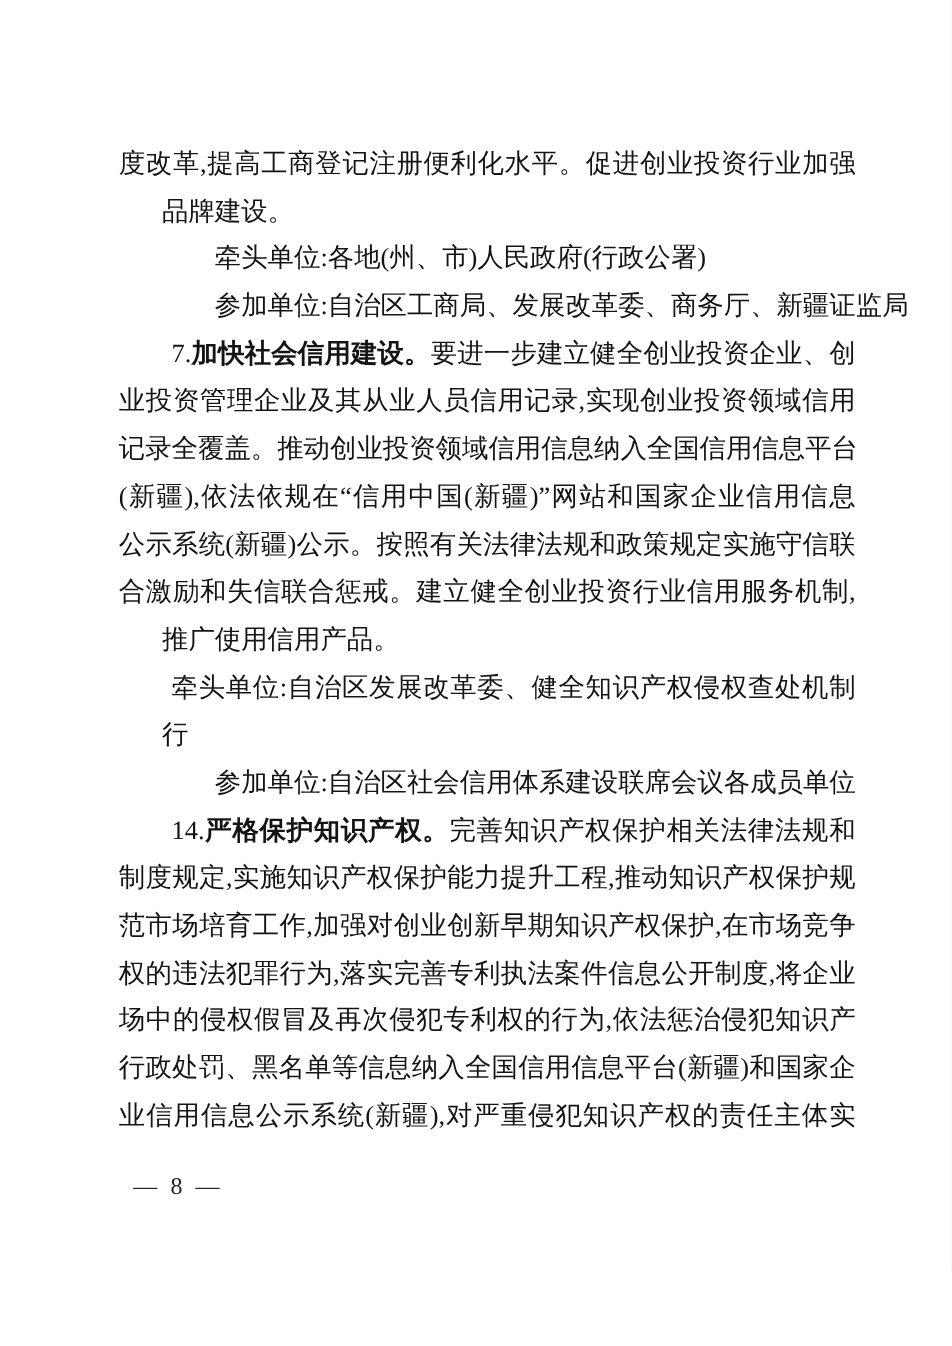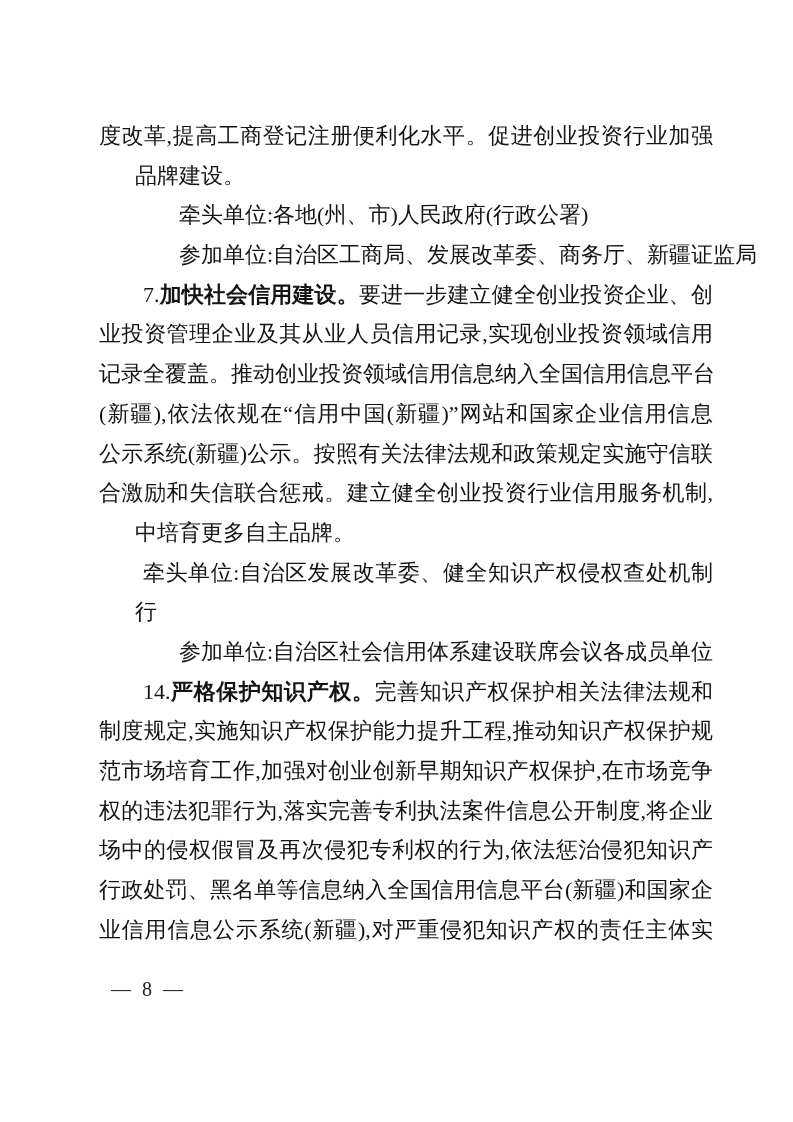--- a/index.html
+++ b/index.html
@@ -72,21 +72,21 @@
     <div class="line natural indent">牵头单位:各地(州、市)人民政府(行政公署)</div>
     <div class="line natural indent">参加单位:自治区工商局、发展改革委、商务厅、新疆证监局</div>
 
     <div class="line indent"><span class="section-num">7.</span><span class="section-heading">加快社会信用建设。</span><span>要进一步建立健全创业投资企业、创</span></div>
 
     <div class="line">业投资管理企业及其从业人员信用记录,实现创业投资领域信用</div>
     <div class="line">记录全覆盖。推动创业投资领域信用信息纳入全国信用信息平台</div>
     <div class="line">(新疆),依法依规在“信用中国(新疆)”网站和国家企业信用信息</div>
     <div class="line">公示系统(新疆)公示。按照有关法律法规和政策规定实施守信联</div>
     <div class="line">合激励和失信联合惩戒。建立健全创业投资行业信用服务机制,</div>
-    <div class="line natural">中培育更多自主品牌。</div>
+    <div class="line natural">推广使用信用产品。</div>
     <div class="line indent">牵头单位:自治区发展改革委、健全知识产权侵权查处机制</div>
     <div class="line natural">行</div>
     <div class="line natural indent">参加单位:自治区社会信用体系建设联席会议各成员单位</div>
 
     <div class="line indent"><span class="section-num">14.</span><span class="section-heading">严格保护知识产权。</span><span>完善知识产权保护相关法律法规和</span></div>
 
     <div class="line">制度规定,实施知识产权保护能力提升工程,推动知识产权保护规</div>
     <div class="line">范市场培育工作,加强对创业创新早期知识产权保护,在市场竞争</div>
     <div class="line">权的违法犯罪行为,落实完善专利执法案件信息公开制度,将企业</div>
     <div class="line">场中的侵权假冒及再次侵犯专利权的行为,依法惩治侵犯知识产</div>

